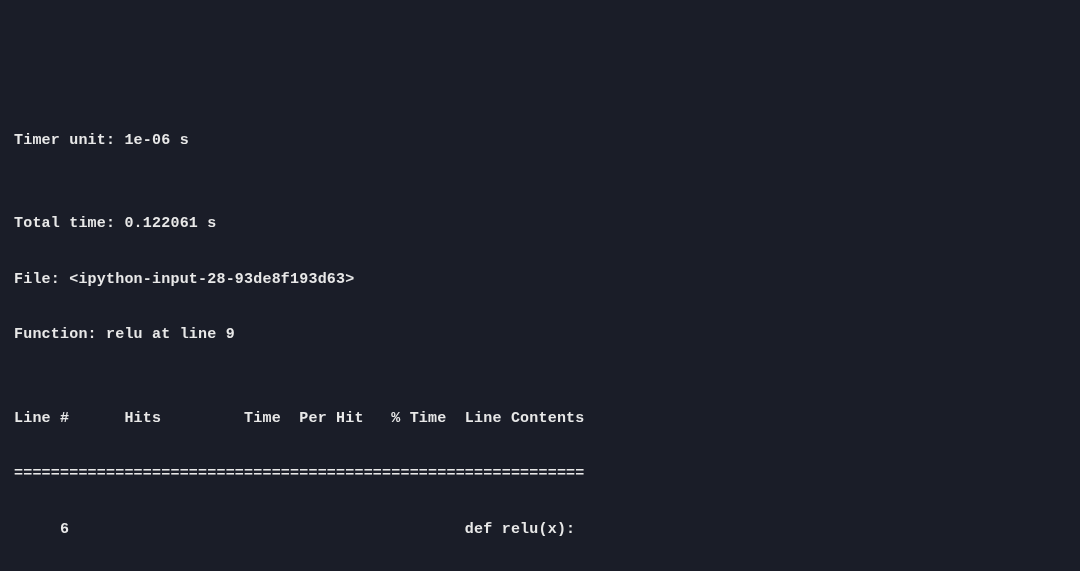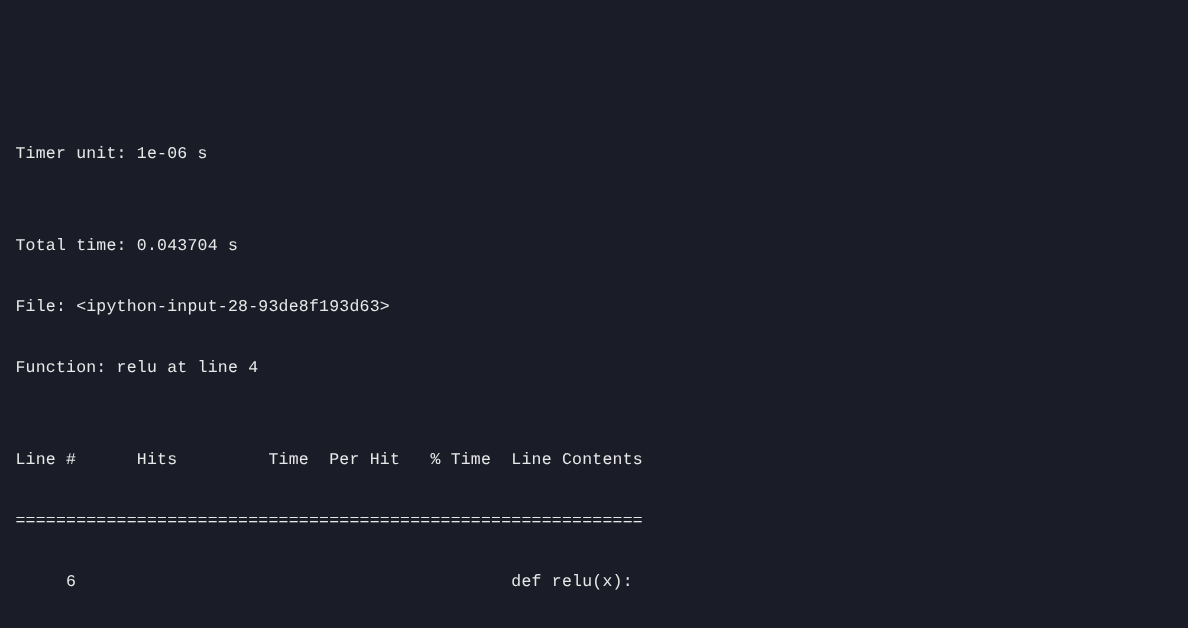--- a/index.html
+++ b/index.html
@@ -1,18 +1,19 @@
 <!DOCTYPE html>
 <html><head>
 <meta charset="utf-8">
 <style>
   * {
     margin: 0;
     padding: 0;
     box-sizing: border-box;
+    font-weight: bold;
   }
   body {
     background: #1a1d28;
     color: #e8e8e8;
     font-family: "Consolas", "Monaco", "Courier New", monospace;
     font-size: 15px;
     line-height: 1.85;
     padding: 16px 14px;
     white-space: pre;
     width: 1080px;
@@ -24,23 +25,23 @@
     display: block;
   }
 </style>
 </head>
 <body>
 
 
 
 <span class="output-line">Timer unit: 1e-06 s</span>
 <span class="output-line"></span>
-<span class="output-line">Total time: 0.043704 s</span>
+<span class="output-line">Total time: 0.122061 s</span>
 <span class="output-line">File: &lt;ipython-input-28-93de8f193d63&gt;</span>
-<span class="output-line">Function: relu at line 4</span>
+<span class="output-line">Function: relu at line 9</span>
 <span class="output-line"></span>
 <span class="output-line">Line #      Hits         Time  Per Hit   % Time  Line Contents</span>
 <span class="output-line">==============================================================</span>
 <span class="output-line">     6                                           def relu(x):</span>
 
 <span class="output-line"></span>
 
 
 
 <span class="output-line"></span>

